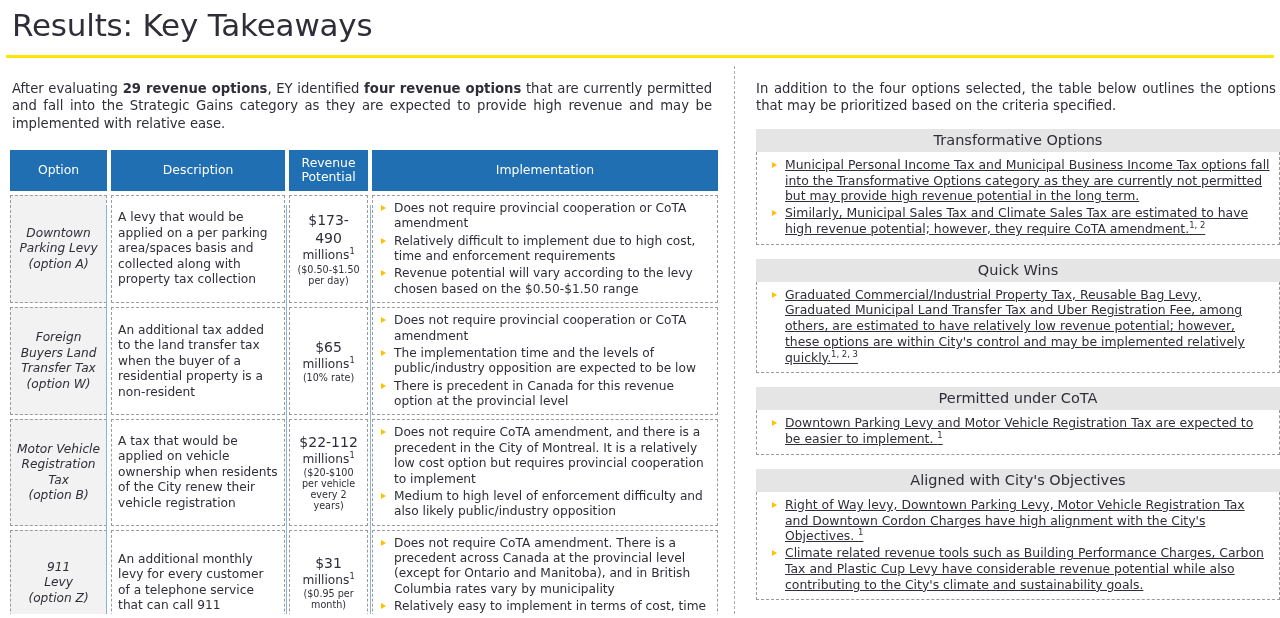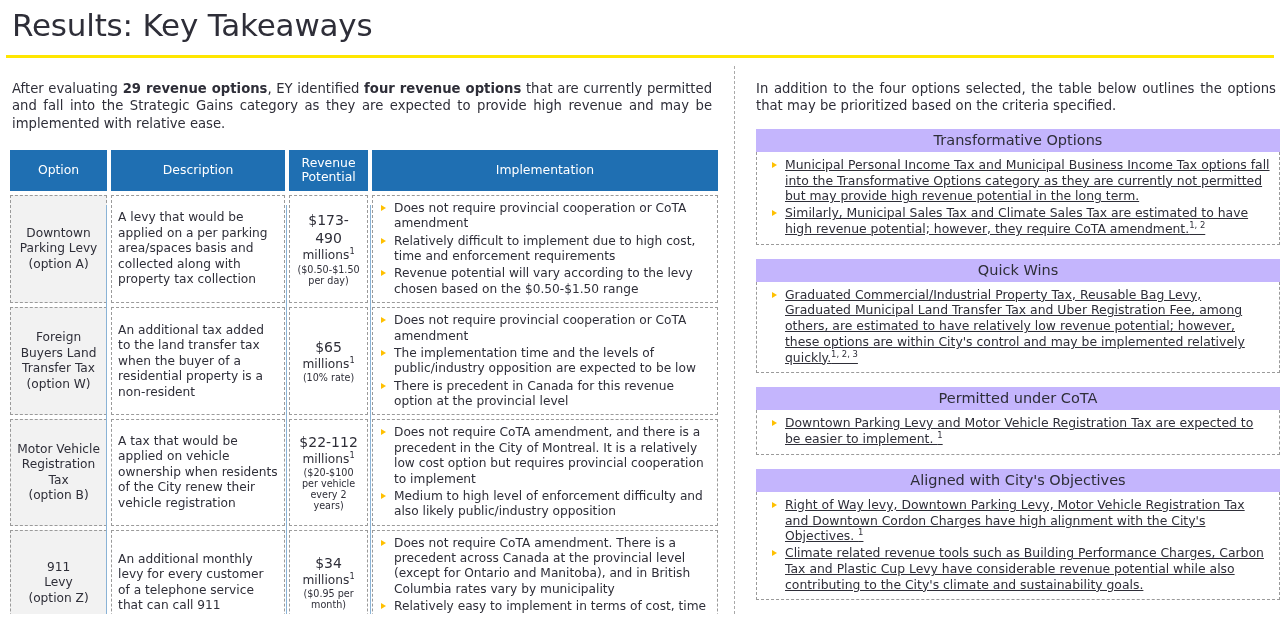--- a/index.html
+++ b/index.html
@@ -98,20 +98,21 @@
     font-size: 12.2px;
     line-height: 1.27;
     color: #2e2e38;
     padding: 5px 6px;
   }
   td.c-option {
     background: #f2f2f2;
     text-align: center;
     font-size: 12.2px;
     line-height: 1.32;
+    font-style: italic;
   }
   td.c-desc {
     border-left: none;
     border-right: none;
     text-align: left;
     padding-left: 6px;
   }
   td.c-rev {
     text-align: center;
     line-height: 1.2;
@@ -158,21 +159,21 @@
     top: 4px;
     width: 0; height: 0;
     border-left: 5px solid #ffc000;
     border-top: 3.5px solid transparent;
     border-bottom: 3.5px solid transparent;
   }
 
   
   .sect { margin-top: 14px; }
   .sect-head {
-    background: #c4b5fd;
+    background: #e5e5e5;
     color: #2e2e38;
     font-size: 14.5px;
     text-align: center;
     padding: 3px 0 4px 0;
     font-weight: normal;
   }
   .sect-body {
     border: 1px dashed #9a9a9a;
     border-top: none;
     padding: 5px 8px 6px 6px;
@@ -261,21 +262,21 @@
               <ul class="bul">
                 <li><span class="tri"></span>Does not require CoTA amendment, and there is a precedent in the City of Montreal. It is a relatively low cost option but requires provincial cooperation to implement</li>
                 <li><span class="tri"></span>Medium to high level of enforcement difficulty and also likely public/industry opposition</li>
               </ul>
             </td>
           </tr>
           <tr>
             <td class="c-option"><span>911</span><br><span>Levy</span><br><span>(option Z)</span></td>
             <td class="c-desc">An additional monthly levy for every customer of a telephone service that can call 911</td>
             <td class="c-rev">
-              <span class="rev-main">$34</span>
+              <span class="rev-main">$31</span>
               <span class="rev-unit">millions<sup>1</sup></span>
               <span class="rev-note">($0.95 per month)</span>
             </td>
             <td class="c-impl">
               <ul class="bul">
                 <li><span class="tri"></span>Does not require CoTA amendment. There is a precedent across Canada at the provincial level (except for Ontario and Manitoba), and in British Columbia rates vary by municipality</li>
                 <li><span class="tri"></span>Relatively easy to implement in terms of cost, time and enforcement requirements</li>
               </ul>
             </td>
           </tr>

